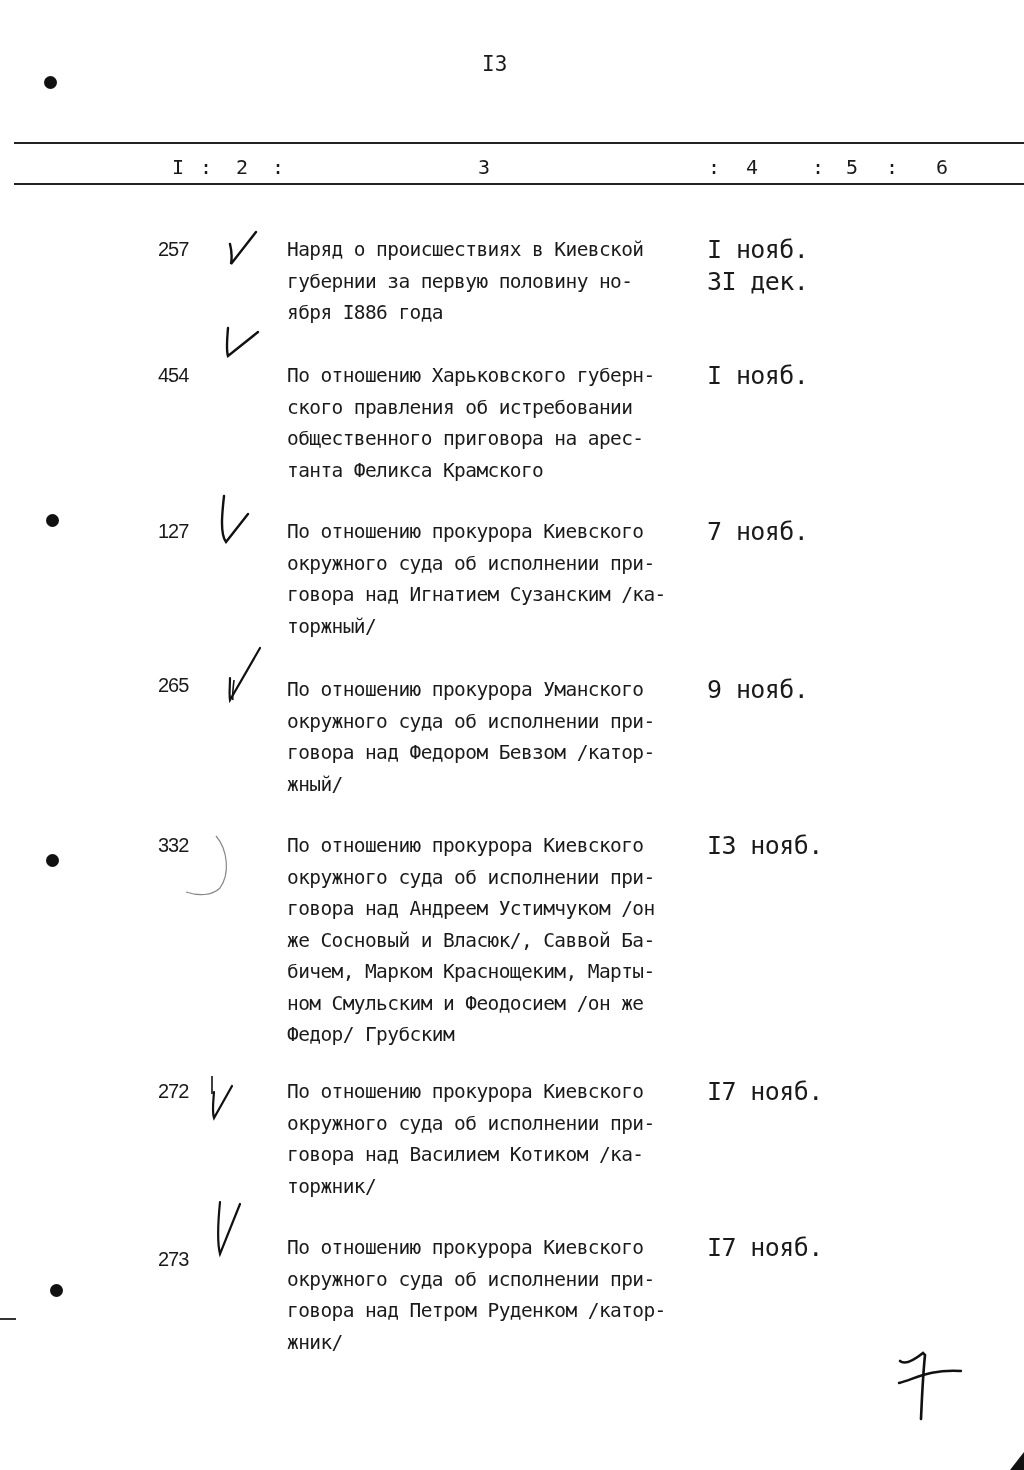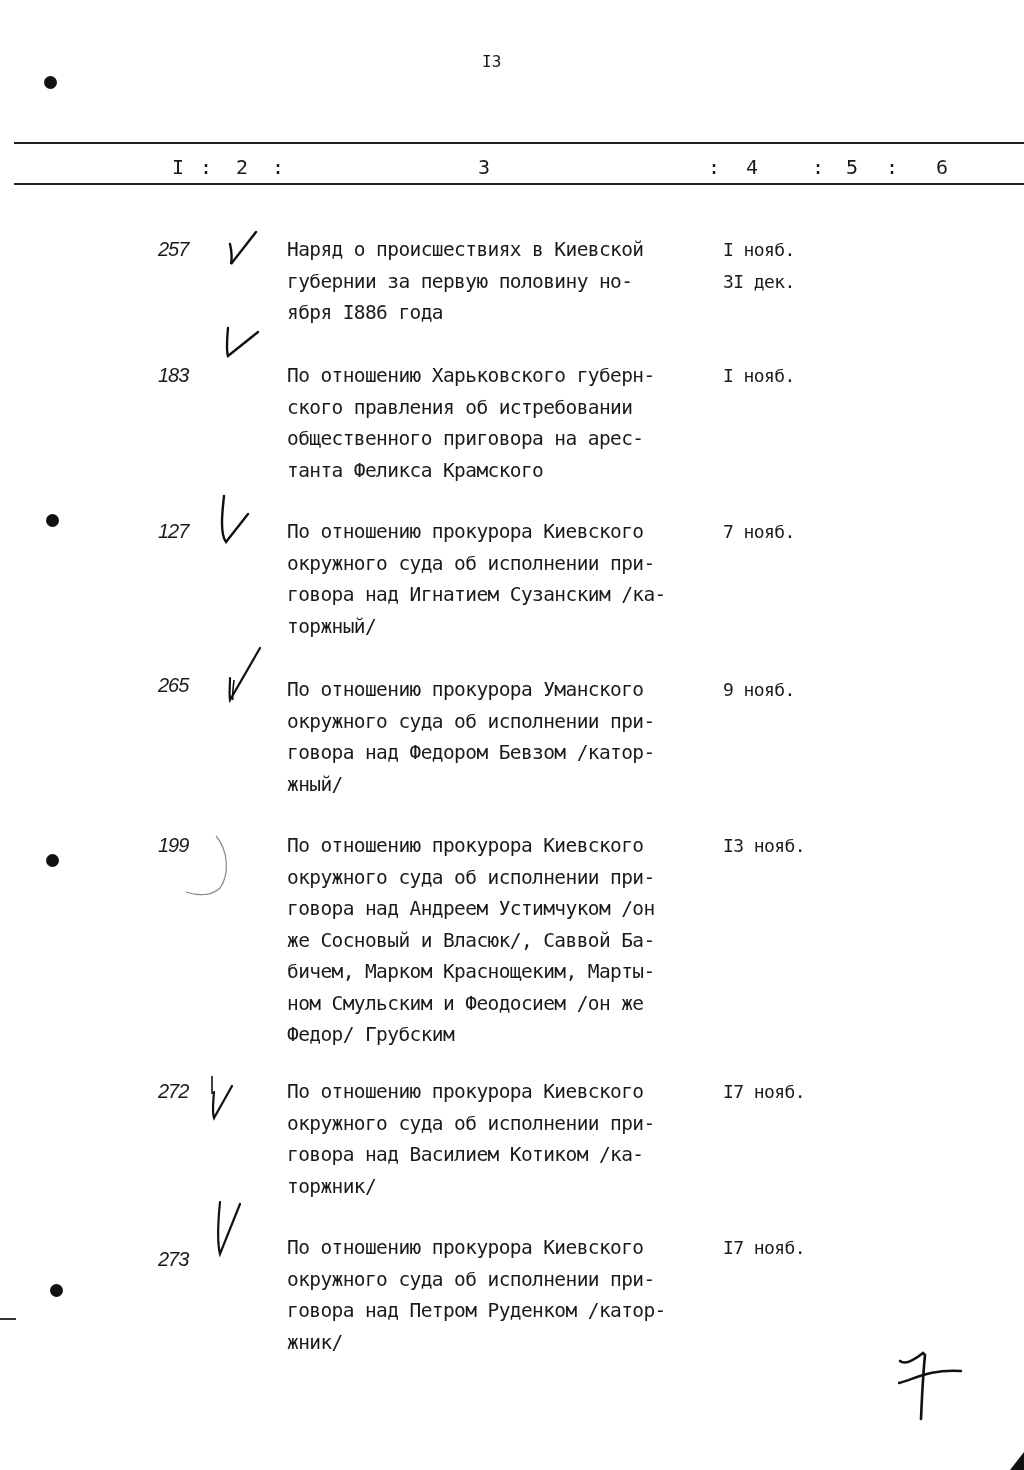--- a/index.html
+++ b/index.html
@@ -1,27 +1,27 @@
 <!DOCTYPE html>
 <html><head>
 <meta charset="utf-8">
 <style>
   html, body { margin: 0; padding: 0; background: #ffffff; }
   body { width: 1024px; height: 1470px; position: relative; overflow: hidden;
          font-family: "DejaVu Sans Mono", "Liberation Mono", monospace; color: #1a1a1a; }
-  .page-number { position: absolute; left: 482px; top: 52px; font-size: 16px; }
+  .page-number { position: absolute; left: 482px; top: 52px; font-size: 21px; }
   .rule { position: absolute; left: 14px; width: 1010px; height: 2px; background: #222; }
   .rule.top { top: 142px; }
   .rule.bottom { top: 183px; }
   .col-header { position: absolute; top: 155px; font-size: 20px; }
   .punch { position: absolute; width: 13px; height: 13px; background: #111; border-radius: 50%; }
   .entry { position: absolute; left: 0; width: 1024px; }
-  .entry-num { position: absolute; left: 158px; font-family: "Liberation Sans", sans-serif; font-size: 20px; letter-spacing: -1px; font-style: italic; }
+  .entry-num { position: absolute; left: 158px; font-family: "Liberation Sans", sans-serif; font-size: 20px; letter-spacing: -1px; }
   .entry-text { position: absolute; left: 287px; width: 440px; font-size: 19.5px; line-height: 31.5px; letter-spacing: -0.6px; white-space: pre; }
-  .entry-date { position: absolute; left: 707px; font-size: 18px; line-height: 31.5px; letter-spacing: -0.6px; white-space: pre; text-align: right; margin-left: 16px; }
+  .entry-date { position: absolute; left: 707px; font-size: 25px; line-height: 31.5px; letter-spacing: -0.6px; white-space: pre; text-align: right; }
   .check { position: absolute; }
   .check svg { display: block; }
   .folio { position: absolute; left: 895px; top: 1345px; }
   .corner { position: absolute; right: 0; bottom: 0; width: 0; height: 0; border-left: 14px solid transparent; border-bottom: 18px solid #111; }
   .margin-tick { position: absolute; left: 0; top: 1318px; width: 16px; height: 2px; background: #333; }
 </style>
 </head>
 <body>
 
 <div class="page-number">I3</div>
@@ -56,21 +56,21 @@
       </svg>
   </span>
   <span class="entry-text">Наряд о происшествиях в Киевской
 губернии за первую половину но-
 ября I886 года</span>
   <span class="entry-date">I нояб.
 3I дек.</span>
 </div>
 
 <div class="entry" style="top:360px;">
-  <span class="entry-num" style="top:4px">183</span>
+  <span class="entry-num" style="top:4px">454</span>
   <span class="check" style="left:222px;top:-34px">
     <svg width="40" height="34" viewBox="0 0 40 34">
         <path d="M6 2 C5 14,4 24,6 30 L36 6" fill="none" stroke="#111" stroke-width="2.4" stroke-linecap="round"></path>
       </svg>
   </span>
   <span class="entry-text">По отношению Харьковского губерн-
 ского правления об истребовании
 общественного приговора на арес-
 танта Феликса Крамского</span>
   <span class="entry-date">I нояб.</span>
@@ -99,21 +99,21 @@
       </svg>
   </span>
   <span class="entry-text">По отношению прокурора Уманского
 окружного суда об исполнении при-
 говора над Федором Бевзом /катор-
 жный/</span>
   <span class="entry-date">9 нояб.</span>
 </div>
 
 <div class="entry" style="top:830px;">
-  <span class="entry-num" style="top:4px">199</span>
+  <span class="entry-num" style="top:4px">332</span>
   <span class="check" style="left:176px;top:0px">
     <svg width="60" height="70" viewBox="0 0 60 70">
         <path d="M40 6 C52 20,54 44,44 58 C36 66,22 66,10 62" fill="none" stroke="#888" stroke-width="1.2"></path>
       </svg>
   </span>
   <span class="entry-text">По отношению прокурора Киевского
 окружного суда об исполнении при-
 говора над Андреем Устимчуком /он
 же Сосновый и Власюк/, Саввой Ба-
 бичем, Марком Краснощеким, Марты-

